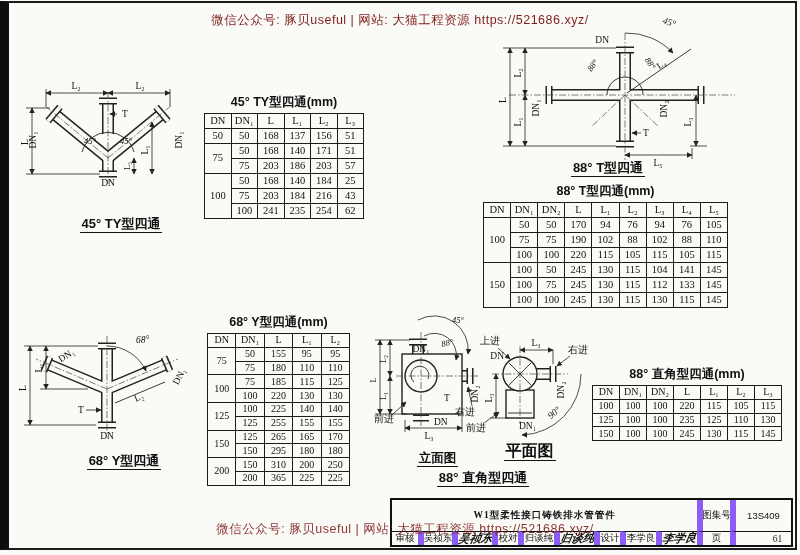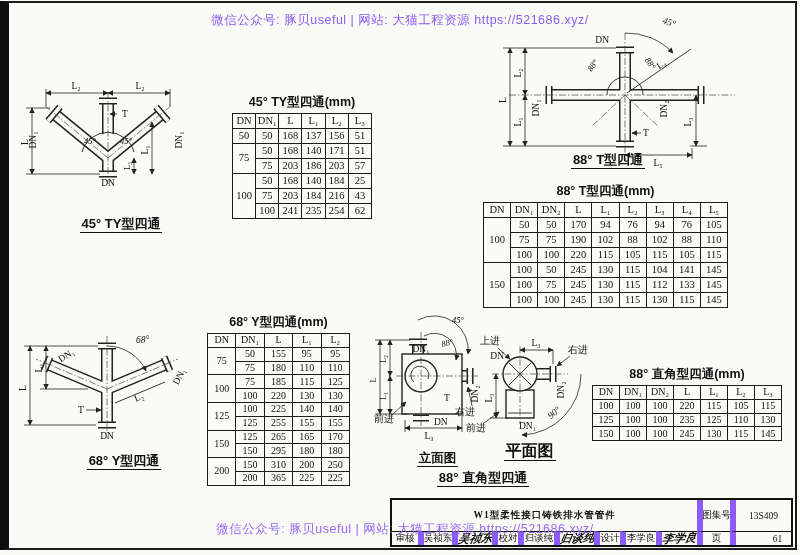--- a/index.html
+++ b/index.html
@@ -1,20 +1,20 @@
 <!DOCTYPE html>
 <html><head>
 <meta charset="utf-8">
 <style>
   html,body{margin:0;padding:0;background:#e8e8e8;}
   .page{position:relative;width:800px;height:555px;background:#fafaf7;overflow:hidden;
         font-family:"Liberation Sans",sans-serif;color:#111;}
   .frame{position:absolute;left:0;top:1px;right:3px;bottom:5px;
          border:2px solid #1c1c1c;border-left:9px solid #0e0e0e;pointer-events:none;}
-  .wm{position:absolute;color:#8b5cf6;font-size:12.5px;letter-spacing:.5px;
+  .wm{position:absolute;color:#7f1d1d;font-size:12.5px;letter-spacing:.5px;
       font-family:"Liberation Sans",sans-serif;white-space:nowrap;z-index:9;}
   .wm-top{left:0;right:0;top:12px;text-align:center;}
   .wm-bottom{left:175px;top:521px;width:460px;text-align:center;opacity:.9;}
 
   
   svg{position:absolute;overflow:visible;}
   svg text{font-family:"Liberation Serif",serif;font-size:9.5px;fill:#111;}
   svg text.cjk{font-family:"Liberation Sans",sans-serif;font-size:10px;}
   svg text.ang{font-style:italic;}
   svg text.sm{font-size:8.5px;}
@@ -47,21 +47,21 @@
   .tb{position:absolute;left:390px;top:498px;width:403px;height:49px;border:2px solid #111;
       display:grid;box-sizing:border-box;background:#fafaf7;
       grid-template-columns:26px 34px 40px 26px 36px 40px 26px 36px 41px 33px 61px;
       grid-template-rows:31px 14px;}
   .tb>div{display:flex;align-items:center;justify-content:center;overflow:hidden;
           font-size:9.5px;white-space:nowrap;}
   .tb .bl{border-left:6px solid #8b5cf6;}
   .tb .bt{border-top:1px solid #111;}
   .tb-title{grid-column:1/10;grid-row:1;font-size:16.5px;font-weight:bold;letter-spacing:1px;font-family:Liberation Serif, serif;}
   .tb-atlas-lbl{grid-column:10;grid-row:1;font-size:10.5px;}
-  .tb-atlas-no{grid-column:11;grid-row:1;font-size:13.5px;font-family:Liberation Serif, serif;}
+  .tb-atlas-no{grid-column:11;grid-row:1;font-size:13.5px;font-family:Liberation Sans, sans-serif;}
   .sig{font-family:"Liberation Serif",serif;font-style:italic;font-weight:bold;font-size:11.5px;
        transform:rotate(-2deg) skewX(-12deg);}
   .tb-num{font-family:"Liberation Serif",serif;font-size:11.5px;padding-left:28px;}
 </style>
 </head>
 <body>
 
 <div class="page">
   <div class="frame"></div>
 
@@ -159,21 +159,21 @@
     <text transform="translate(26,117) rotate(-90)" text-anchor="middle">L₁</text>
     <text transform="translate(44,103) rotate(-90)" text-anchor="middle">DN₁</text>
     <text transform="translate(172,104) rotate(-90)" text-anchor="middle">DN₂</text>
     <text class="ang sm" transform="translate(100,62) rotate(-55)" text-anchor="middle">88°</text>
     <text class="ang sm" transform="translate(153,60) rotate(55)" text-anchor="middle">88°</text>
     <text transform="translate(168,62) rotate(-35)" text-anchor="middle">L₄</text>
     <text transform="translate(196,117) rotate(-90)" text-anchor="middle">L₃</text>
     <text x="148" y="131">T</text>
     <text x="163" y="161" text-anchor="middle">L₅</text>
   </svg>
-  <div class="caption" style="left:543px;top:151px;width:130px"><span>88° T型四通</span></div>
+  <div class="caption" style="left:543px;top:159px;width:130px"><span>88° T型四通</span></div>
 
   <svg style="left:18px;top:322px" width="175" height="128" viewBox="0 0 175 128">
     <g>
       <line class="pb" x1="89" y1="23" x2="89" y2="104"></line>
       <line class="pb" x1="89" y1="67" x2="27" y2="41"></line>
       <line class="pb" x1="89" y1="67" x2="151" y2="41"></line>
       <line class="pw" x1="89" y1="23" x2="89" y2="104"></line>
       <line class="pw" x1="89" y1="67" x2="27" y2="41"></line>
       <line class="pw" x1="89" y1="67" x2="151" y2="41"></line>
       <line class="cb" x1="80" y1="24" x2="98" y2="24"></line>
@@ -281,21 +281,21 @@
       <text transform="translate(120,96) rotate(-90)" text-anchor="middle">L₃</text>
       <text class="cjk" x="94" y="129">前进</text>
       <text x="147" y="127">DN₁</text>
       <text class="ang" transform="translate(184,113) rotate(-40)" text-anchor="middle">90°</text>
     </g>
   </svg>
   <div class="caption" style="left:405px;top:450px;width:65px;font-size:12.5px"><span>立面图</span></div>
   <div class="caption" style="left:497px;top:441px;width:65px;font-size:16px"><span>平面图</span></div>
   <div class="caption" style="left:418px;top:469px;width:130px"><span>88° 直角型四通</span></div>
 
-  <div class="tblwrap" style="left:232px;top:94px;width:140px">
+  <div class="tblwrap" style="left:204px;top:94px;width:160px">
     <div class="tbl-title">45° TY型四通(mm)</div>
     <table class="dt rh15">
         <tbody>
           <tr>
             <th>DN</th>
             <th>DN₁</th>
             <th>L</th>
             <th>L₁</th>
             <th>L₂</th>
             <th>L₃</th>

